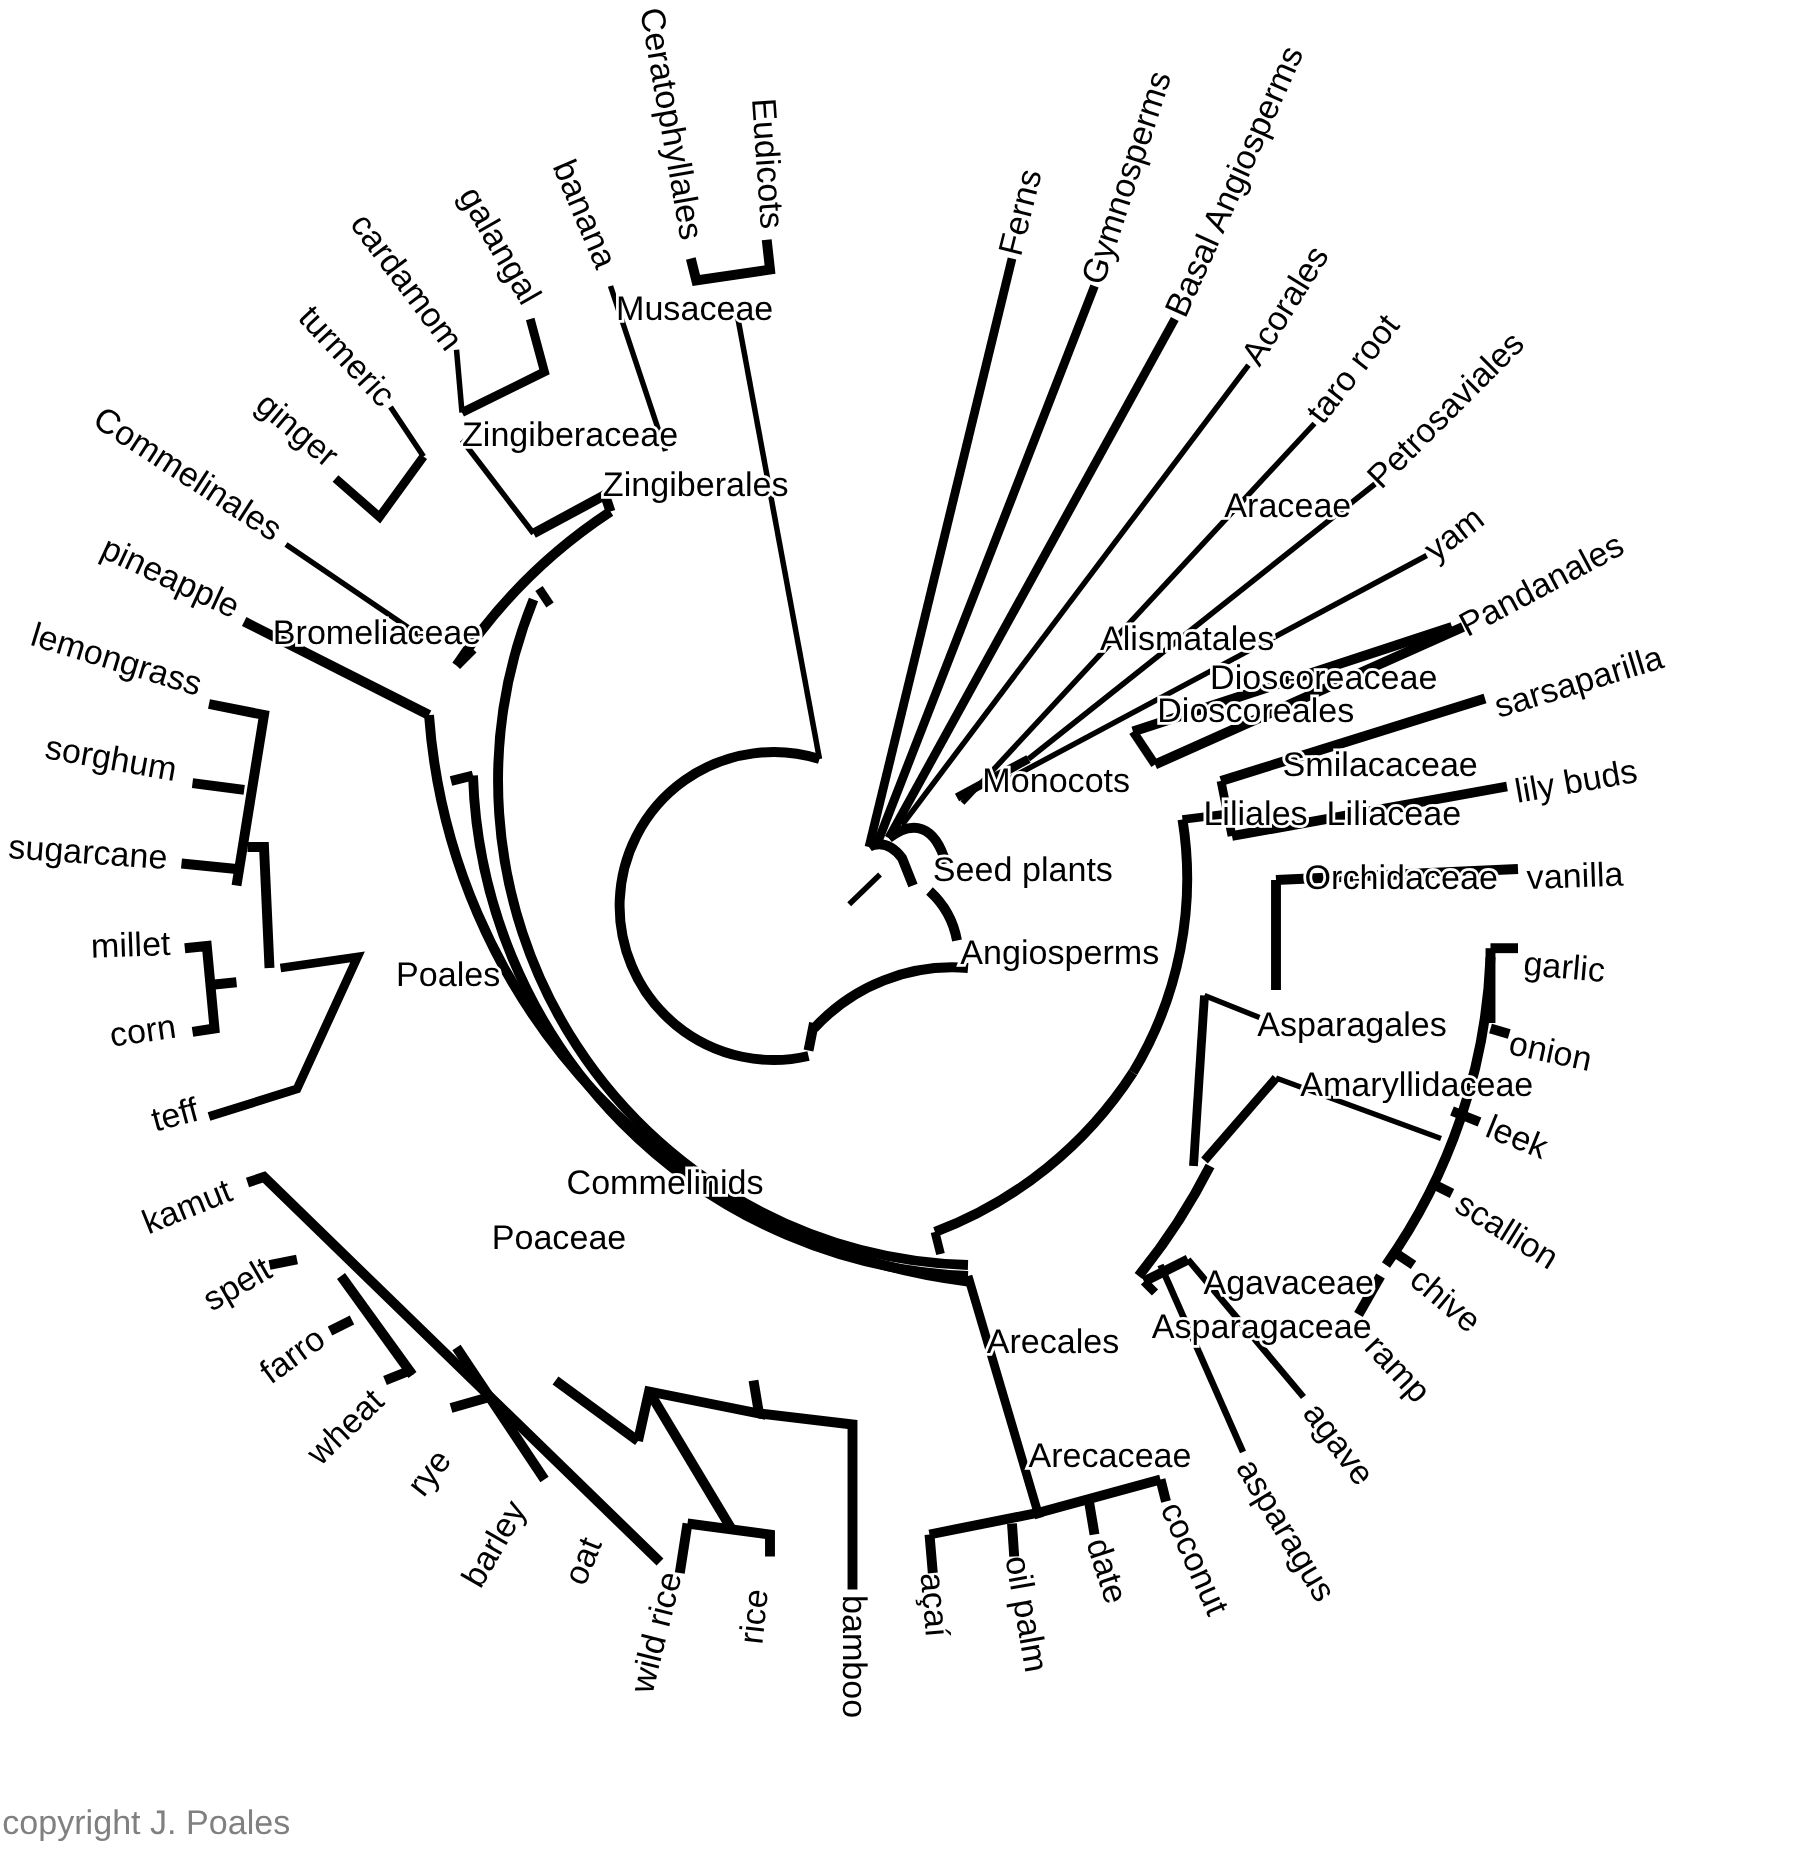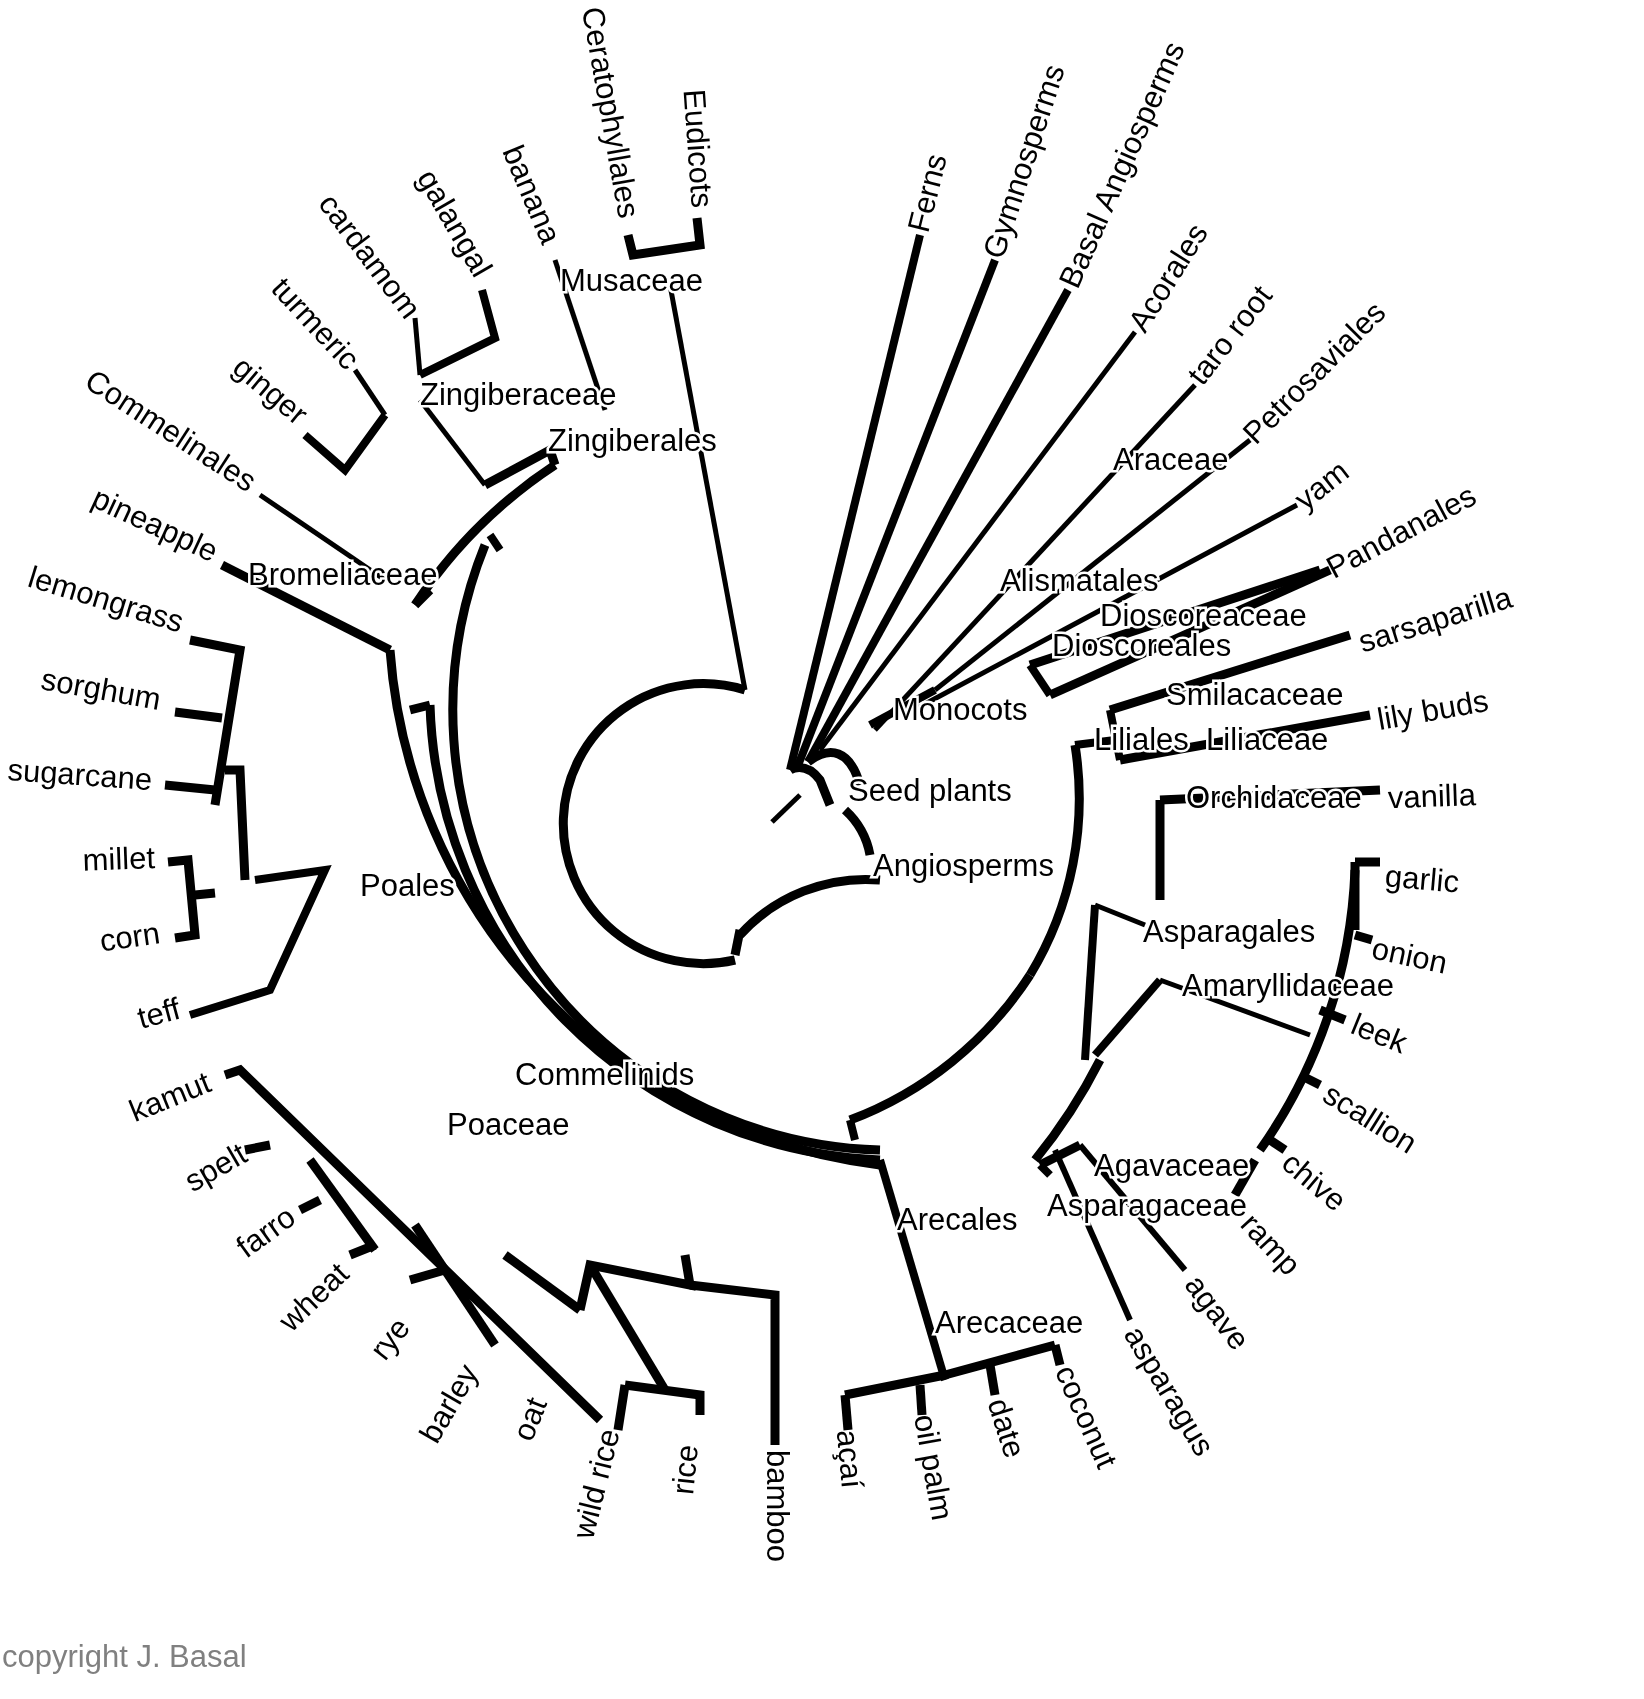--- a/index.html
+++ b/index.html
@@ -176,13 +176,13 @@
       <text class="clade-label" x="873" y="868" dominant-baseline="middle">Angiosperms</text>
       <text class="clade-label" x="1143" y="934" dominant-baseline="middle">Asparagales</text>
       <text class="clade-label" x="1182" y="988" dominant-baseline="middle">Amaryllidaceae</text>
       <text class="clade-label" x="1094" y="1168" dominant-baseline="middle">Agavaceae</text>
       <text class="clade-label" x="1047" y="1208" dominant-baseline="middle">Asparagaceae</text>
       <text class="clade-label" x="897" y="1222" dominant-baseline="middle">Arecales</text>
       <text class="clade-label" x="935" y="1325" dominant-baseline="middle">Arecaceae</text>
     </g>
 </svg>
 
-<div class="copyright">copyright J. Basal</div>
+<div class="copyright">copyright J. Poales</div>
 
 </body></html>

